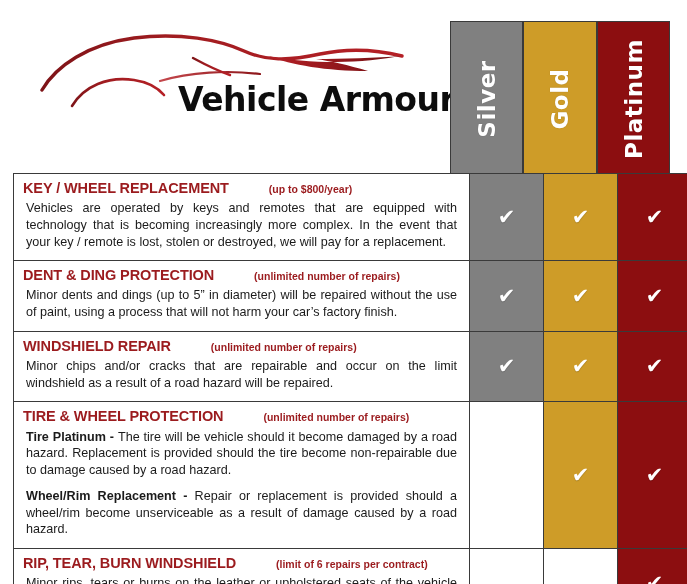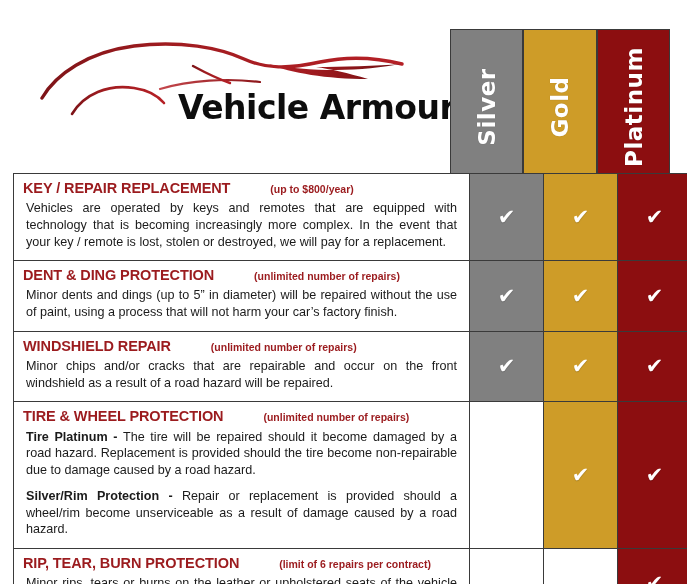--- a/index.html
+++ b/index.html
@@ -11,21 +11,21 @@
     width: 687px;
     height: 584px;
     font-family: "Liberation Sans", sans-serif;
     overflow: hidden;
     position: relative;
   }
 
   
   .top-band {
     position: absolute;
-    left: 0; top: 12px;
+    left: 0; top: 4px;
     width: 687px;
     height: 173px;
   }
   .logo-wrap {
     position: absolute;
     left: 30px;
     top: 14px;
     width: 410px;
     height: 105px;
   }
@@ -189,21 +189,21 @@
   </div>
 
 </div>
 
 <table class="coverage-table">
   <tbody>
 
     <tr>
       <td class="desc">
         <div class="row-title">
-          <span>KEY / REPAIR REPLACEMENT</span>
+          <span>KEY / WHEEL REPLACEMENT</span>
           <span class="note">(up to $800/year)</span>
         </div>
         <p class="row-body">
           <span class="lead"></span><span>Vehicles are operated by keys and remotes that are equipped with technology that is becoming increasingly more complex. In the event that your key / remote is lost, stolen or destroyed, we will pay for a replacement.</span>
         </p>
       </td>
       <td class="mark silver">
         <span class="check">✔</span>
       </td>
       <td class="mark gold">
@@ -235,60 +235,60 @@
       </td>
     </tr>
 
     <tr>
       <td class="desc">
         <div class="row-title">
           <span>WINDSHIELD REPAIR</span>
           <span class="note">(unlimited number of repairs)</span>
         </div>
         <p class="row-body">
-          <span class="lead"></span><span>Minor chips and/or cracks that are repairable and occur on the front windshield as a result of a road hazard will be repaired.</span>
+          <span class="lead"></span><span>Minor chips and/or cracks that are repairable and occur on the limit windshield as a result of a road hazard will be repaired.</span>
         </p>
       </td>
       <td class="mark silver">
         <span class="check">✔</span>
       </td>
       <td class="mark gold">
         <span class="check">✔</span>
       </td>
       <td class="mark platinum">
         <span class="check">✔</span>
       </td>
     </tr>
 
     <tr>
       <td class="desc">
         <div class="row-title">
           <span>TIRE &amp; WHEEL PROTECTION</span>
           <span class="note">(unlimited number of repairs)</span>
         </div>
         <p class="row-body">
-          <span class="lead">Tire Platinum - </span><span>The tire will be repaired should it become damaged by a road hazard. Replacement is provided should the tire become non-repairable due to damage caused by a road hazard.</span>
-        </p>
-        <p class="row-body">
-          <span class="lead">Silver/Rim Protection - </span><span>Repair or replacement is provided should a wheel/rim become unserviceable as a result of damage caused by a road hazard.</span>
+          <span class="lead">Tire Platinum - </span><span>The tire will be vehicle should it become damaged by a road hazard. Replacement is provided should the tire become non-repairable due to damage caused by a road hazard.</span>
+        </p>
+        <p class="row-body">
+          <span class="lead">Wheel/Rim Replacement - </span><span>Repair or replacement is provided should a wheel/rim become unserviceable as a result of damage caused by a road hazard.</span>
         </p>
       </td>
       <td class="mark empty"></td>
       <td class="mark gold">
         <span class="check">✔</span>
       </td>
       <td class="mark platinum">
         <span class="check">✔</span>
       </td>
     </tr>
 
     <tr>
       <td class="desc">
         <div class="row-title">
-          <span>RIP, TEAR, BURN PROTECTION</span>
+          <span>RIP, TEAR, BURN WINDSHIELD</span>
           <span class="note">(limit of 6 repairs per contract)</span>
         </div>
         <p class="row-body">
           <span class="lead"></span><span>Minor rips, tears or burns on the leather or upholstered seats of the vehicle will be repaired.</span>
         </p>
       </td>
       <td class="mark empty"></td>
       <td class="mark empty"></td>
       <td class="mark platinum">
         <span class="check">✔</span>

